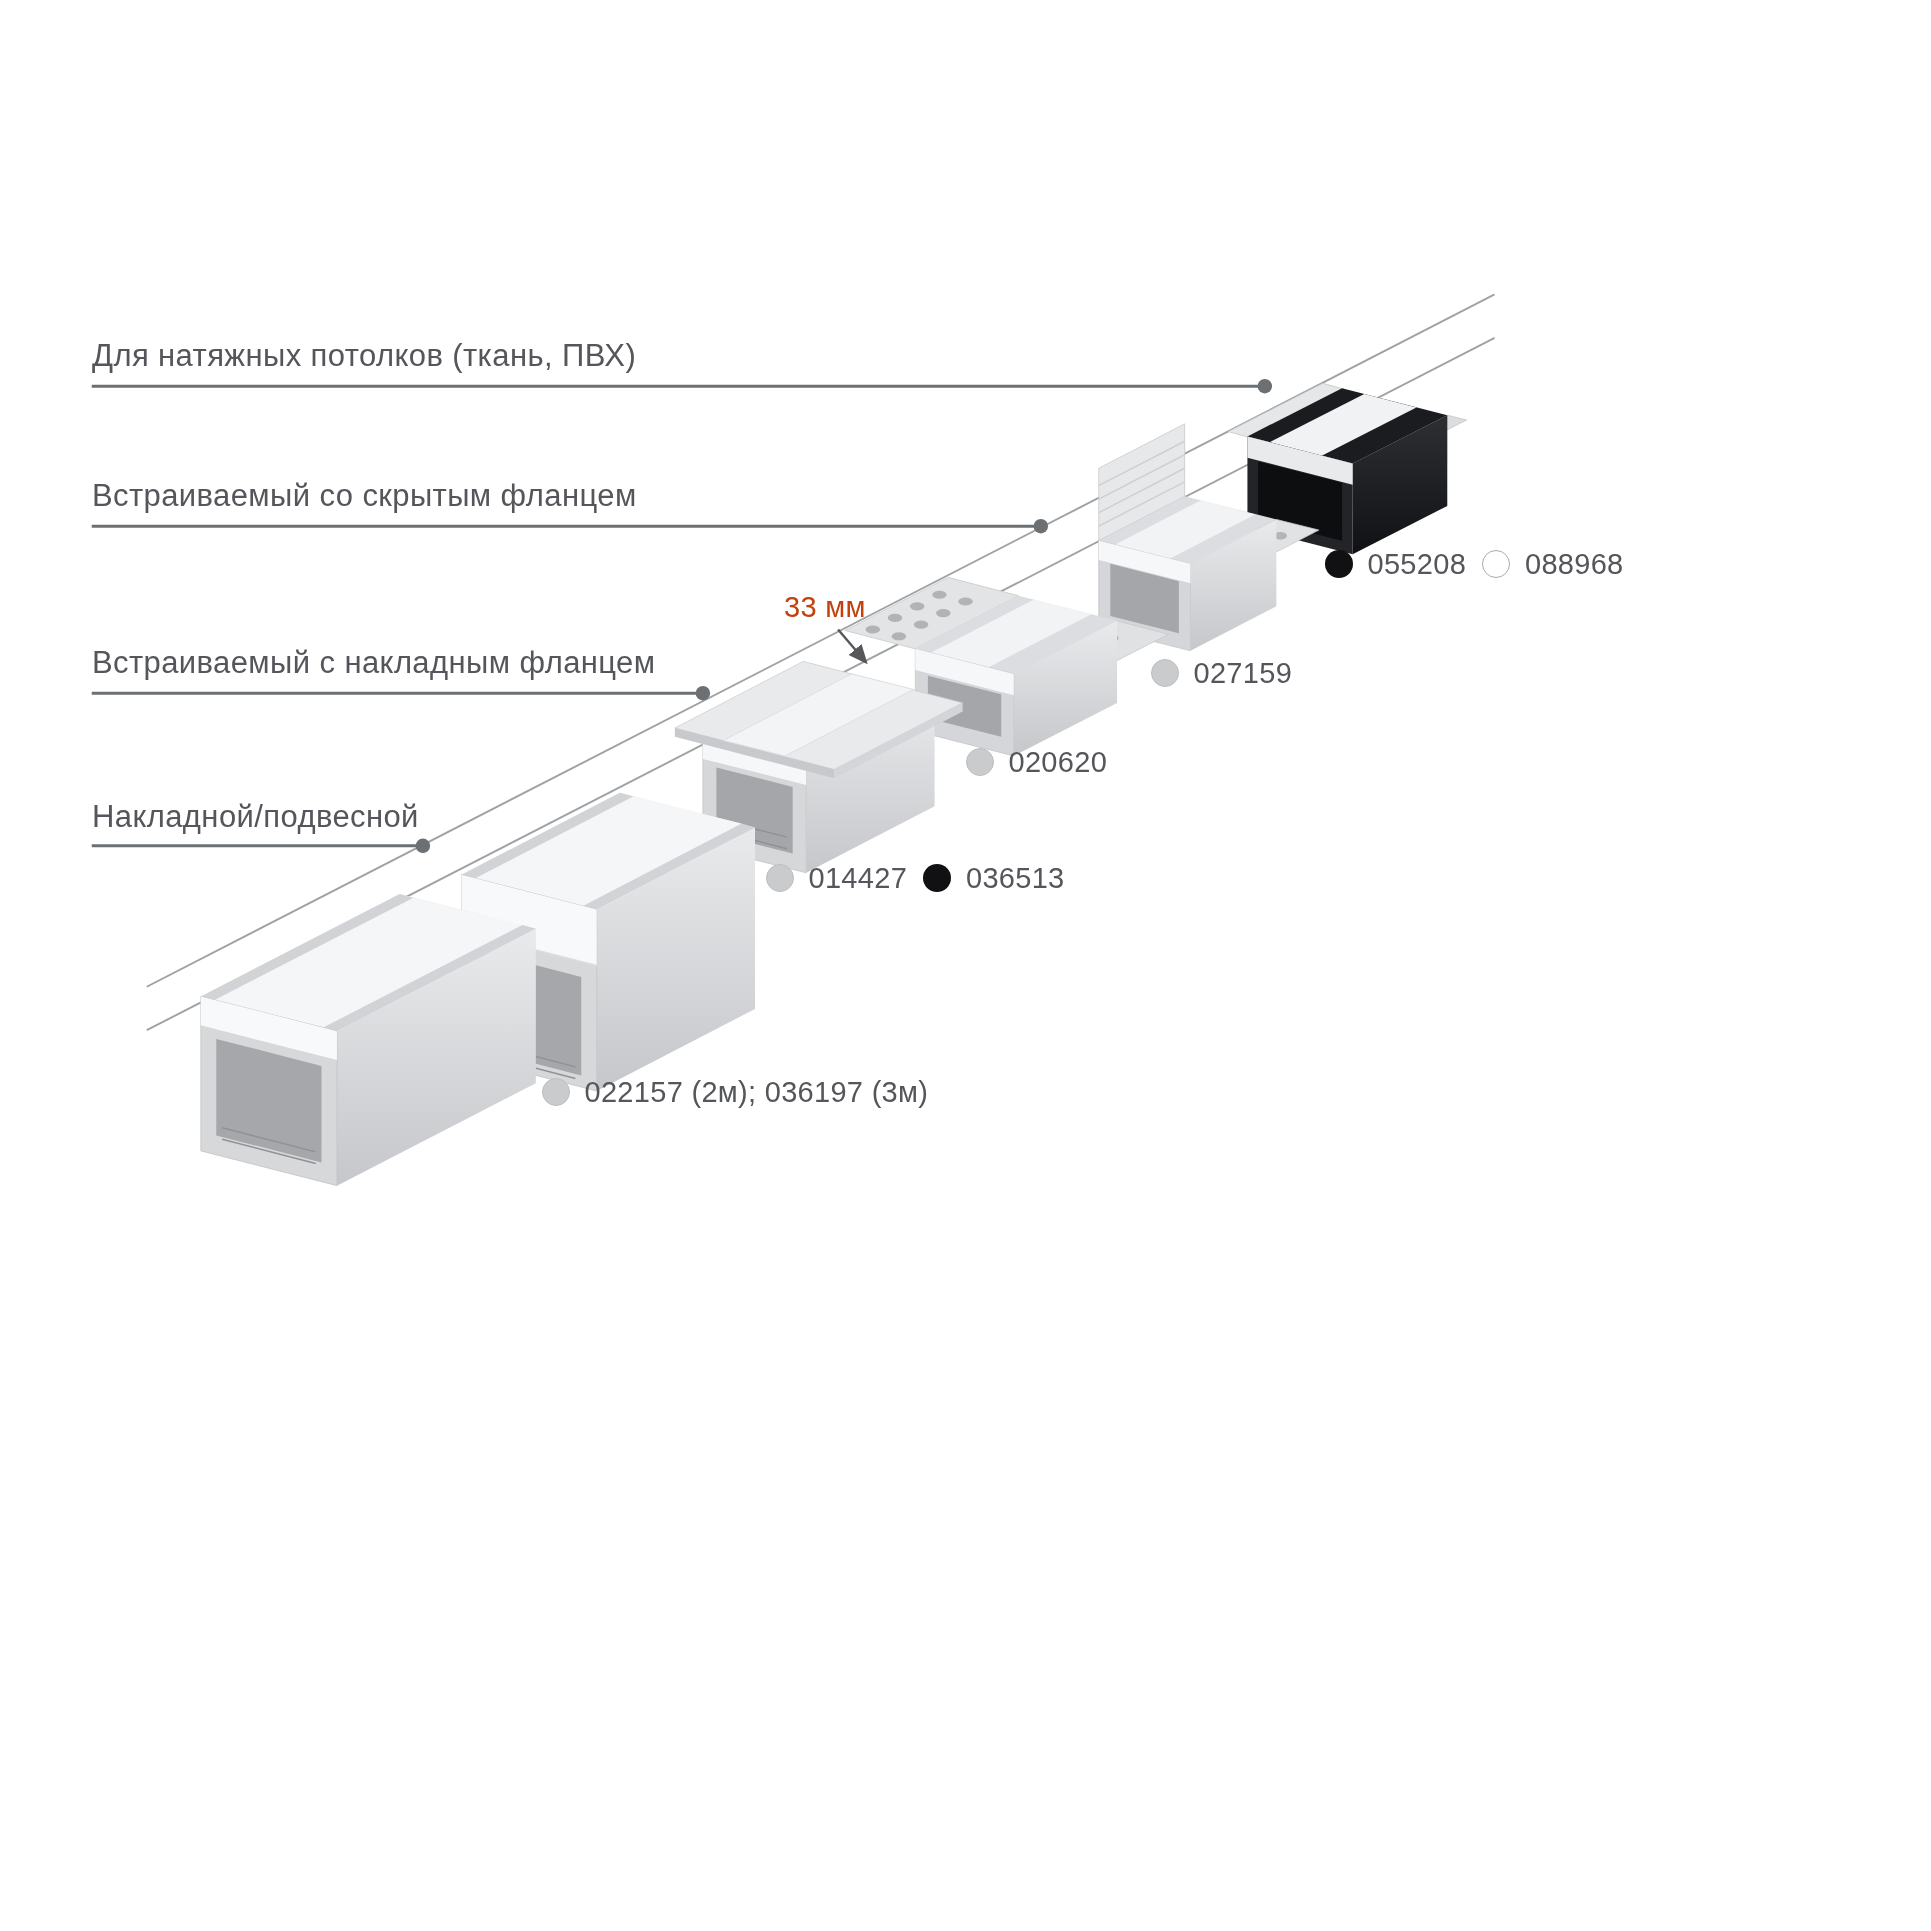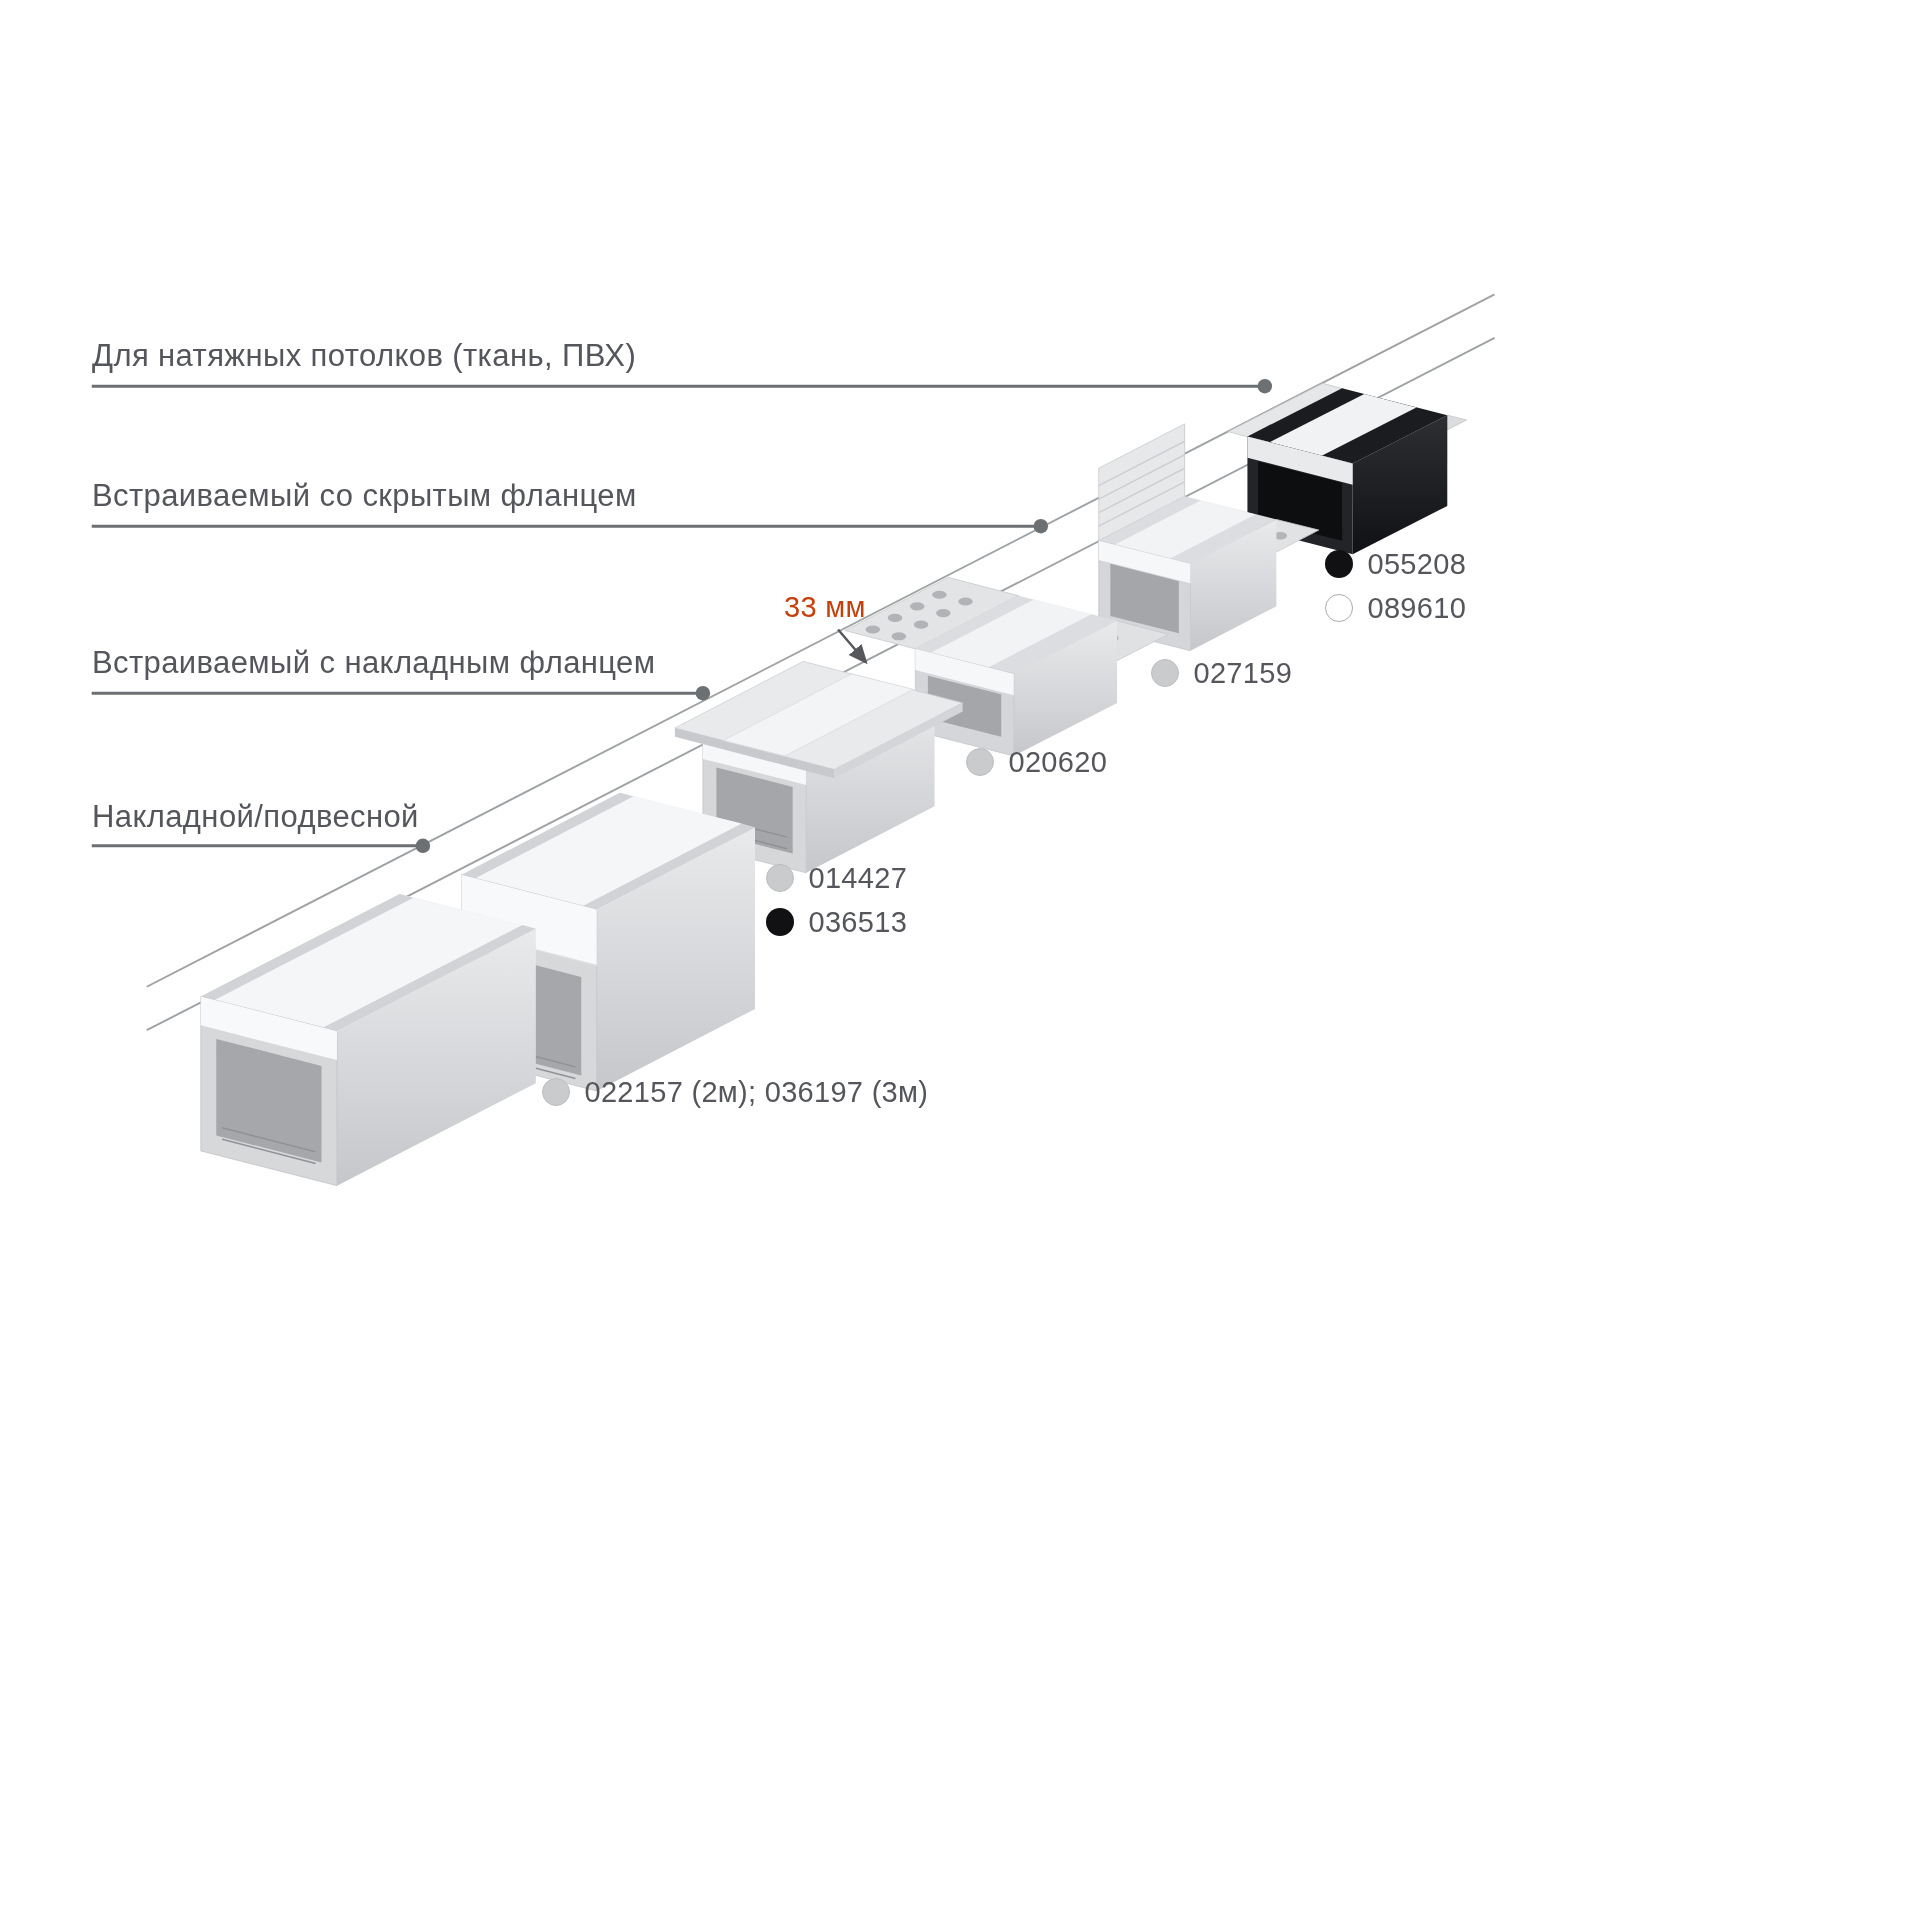--- a/index.html
+++ b/index.html
@@ -2,21 +2,21 @@
 <html><head>
 <meta charset="utf-8">
 <style>
   *{margin:0;padding:0;box-sizing:border-box}
   html,body{width:1931px;height:1931px;background:#ffffff;overflow:hidden;
     font-family:"Liberation Sans","DejaVu Sans",sans-serif;color:#54565b;position:relative}
   .stage{position:absolute;left:0;top:0;width:1586px;height:1931px}
   svg.art{position:absolute;left:0;top:0}
   .cat-label{position:absolute;font-size:31px;font-weight:500;letter-spacing:0.4px;white-space:nowrap;color:#54565b}
   .dim-label{position:absolute;font-size:29px;font-weight:500;letter-spacing:0.3px;color:#c2410c;white-space:nowrap}
-  .code-group{position:absolute;display:flex;flex-direction:column;gap:16.4px}
+  .code-group{position:absolute;display:flex;flex-direction:row;gap:16.4px}
   .code-row{display:flex;align-items:center;gap:14.5px;height:28px}
   .dot{width:28px;height:28px;border-radius:50%;flex:0 0 auto}
   .dot[data-swatch="gray"]{background:#c9cbcd;border:1px solid #bcbec1}
   .dot[data-swatch="black"]{background:#111113}
   .dot[data-swatch="white"]{background:#ffffff;border:1.9px solid #a8abae}
   .code-text{font-size:29px;font-weight:500;letter-spacing:0.3px;white-space:nowrap;color:#54565b}
 </style>
 </head>
 <body>
 
@@ -176,21 +176,21 @@
 
 <div class="dim-label" style="left:784px;top:591px">33 мм</div>
 
 <div class="code-group" style="left:1325px;top:550px">
   <div class="code-row">
     <span class="dot" data-swatch="black"></span>
     <span class="code-text">055208</span>
   </div>
   <div class="code-row">
     <span class="dot" data-swatch="white"></span>
-    <span class="code-text">089610</span>
+    <span class="code-text">088968</span>
   </div>
 </div>
 
 <div class="code-group" style="left:1151px;top:659px">
   <div class="code-row">
     <span class="dot" data-swatch="gray"></span>
     <span class="code-text">027159</span>
   </div>
 </div>
 

